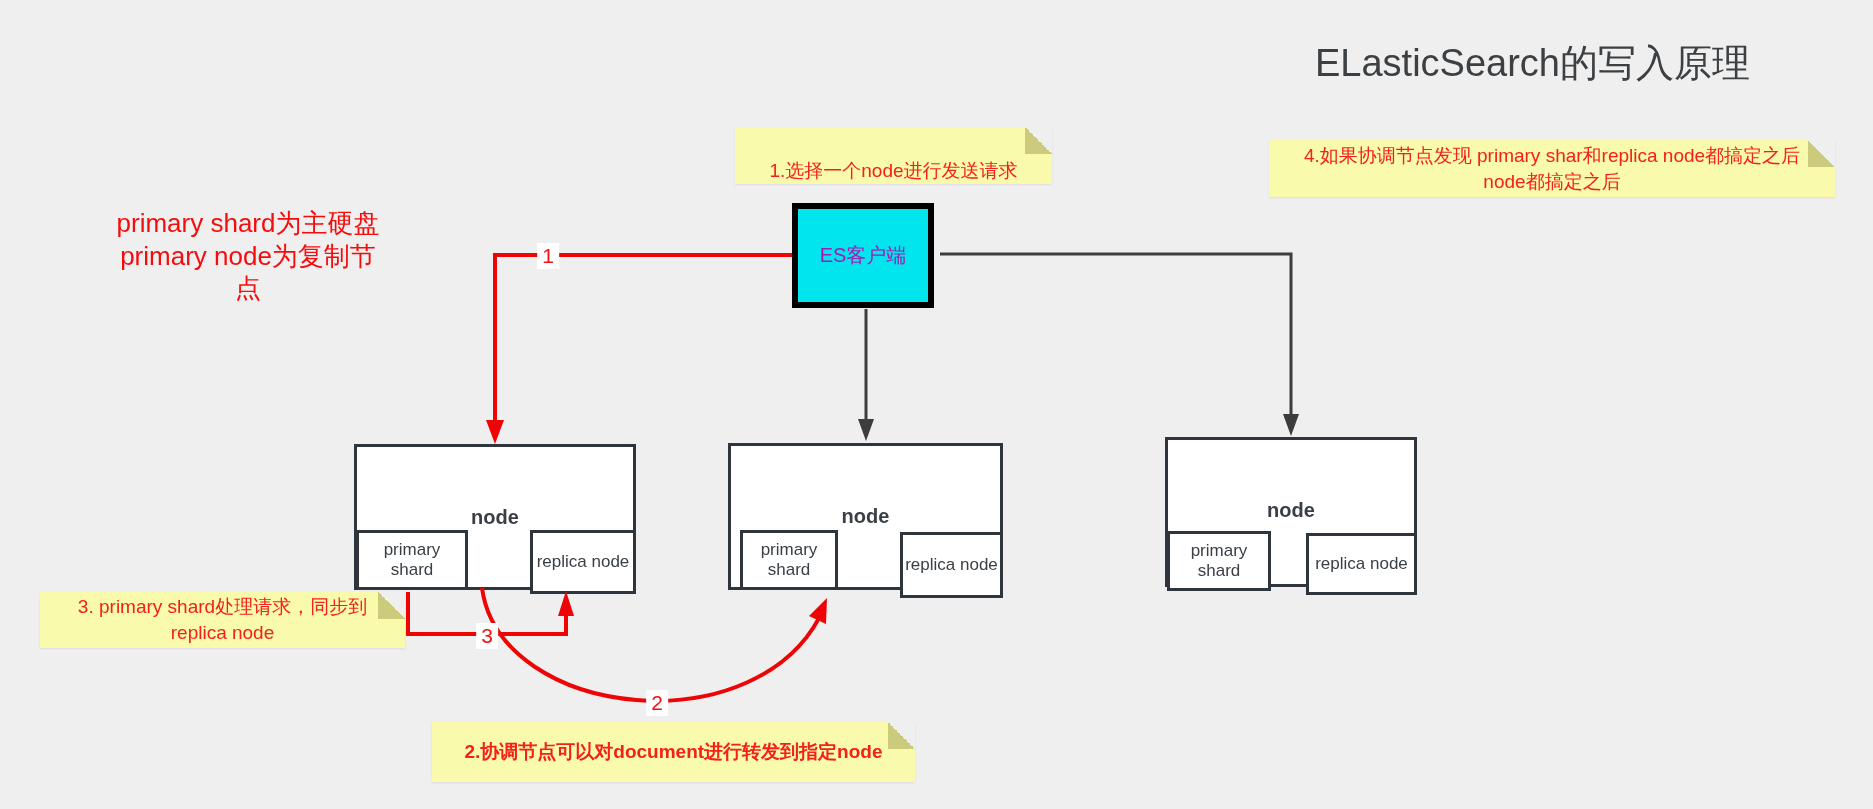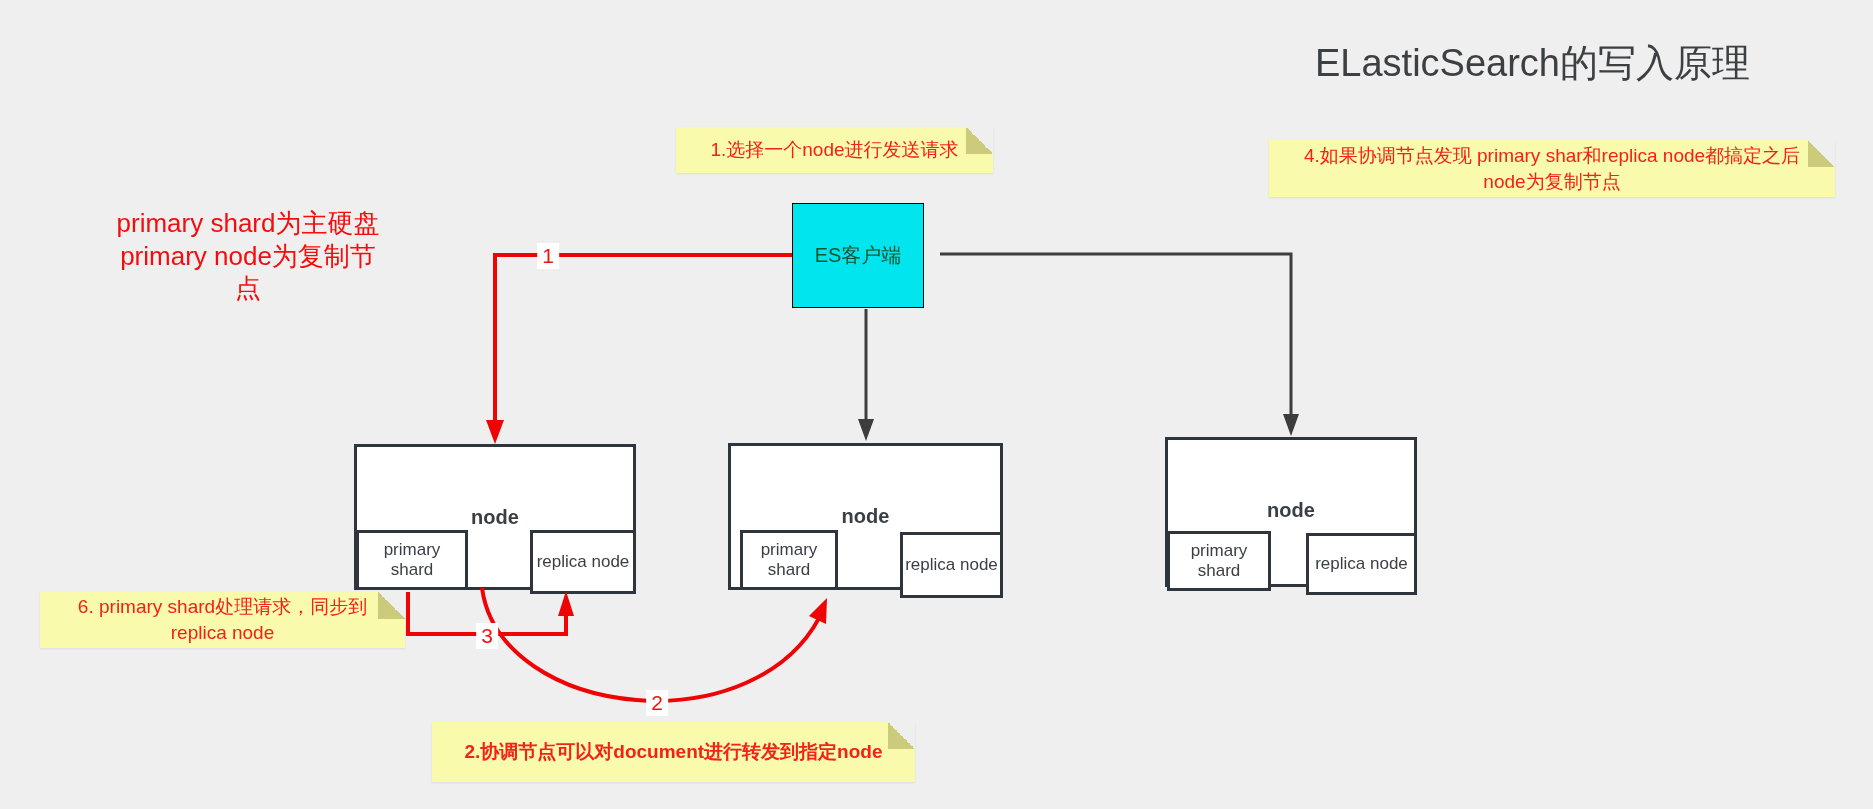--- a/index.html
+++ b/index.html
@@ -19,35 +19,35 @@
     background:#fafaad;
     color:#f32116;
     display:flex;flex-direction:column;justify-content:center;align-items:center;
     text-align:center;font-size:19px;line-height:1.35;
     box-shadow:0 1px 2px rgba(0,0,0,0.08);
   }
   .note .fold{
     position:absolute;top:0;right:0;width:27px;height:27px;
     background:linear-gradient(to bottom left,#efefef 50%,#cbcb7b 50%);
   }
-  #note1{left:676px;top:127px;width:317px;height:46px;}
+  #note1{left:735px;top:127px;width:317px;height:57px;justify-content:flex-end;}
   #note4{left:1269px;top:128px;width:566px;height:57px;margin-top:12px;}
   #note3{left:40px;top:592px;width:365px;height:56px;}
   #note2{left:432px;top:722px;width:483px;height:60px;font-weight:bold;}
   
   #annotation{
     left:108px;top:207px;width:280px;text-align:center;
     color:#f50d0d;font-size:26px;line-height:1.25;
   }
   
   #client-box{
-    left:792px;top:203px;width:132px;height:105px;
-    background:#00e5ee;border:1px solid #000000;box-sizing:border-box;
+    left:792px;top:203px;width:142px;height:105px;
+    background:#00e5ee;border:6px solid #000000;box-sizing:border-box;
     display:flex;align-items:center;justify-content:center;
-    font-size:20px;color:#14532d;
+    font-size:20px;color:#a21caf;
   }
   
   .node-group{box-sizing:border-box;}
   .node-box{
     position:absolute;left:0;top:0;width:100%;height:100%;
     background:#ffffff;border:3px solid #2f353c;box-sizing:border-box;
   }
   .node-label{
     position:absolute;left:0;right:0;top:62px;text-align:center;
     font-size:20px;color:#3a3f45;font-weight:bold;
@@ -88,26 +88,26 @@
 </div>
 
 <div id="note1" class="note abs">
   <span class="fold"></span>
   <div>1.选择一个node进行发送请求</div>
 </div>
 
 <div id="note4" class="note abs">
   <span class="fold"></span>
   <div>4.如果协调节点发现 primary shar和replica node都搞定之后</div>
-  <div>node为复制节点</div>
+  <div>node都搞定之后</div>
 </div>
 
 <div id="note3" class="note abs">
   <span class="fold"></span>
-  <div>6. primary shard处理请求，同步到</div>
+  <div>3. primary shard处理请求，同步到</div>
   <div>replica node</div>
 </div>
 
 <div id="note2" class="note abs">
   <span class="fold"></span>
   <div>2.协调节点可以对document进行转发到指定node</div>
 </div>
 
 <div id="client-box" class="abs">
   <span>ES客户端</span>

